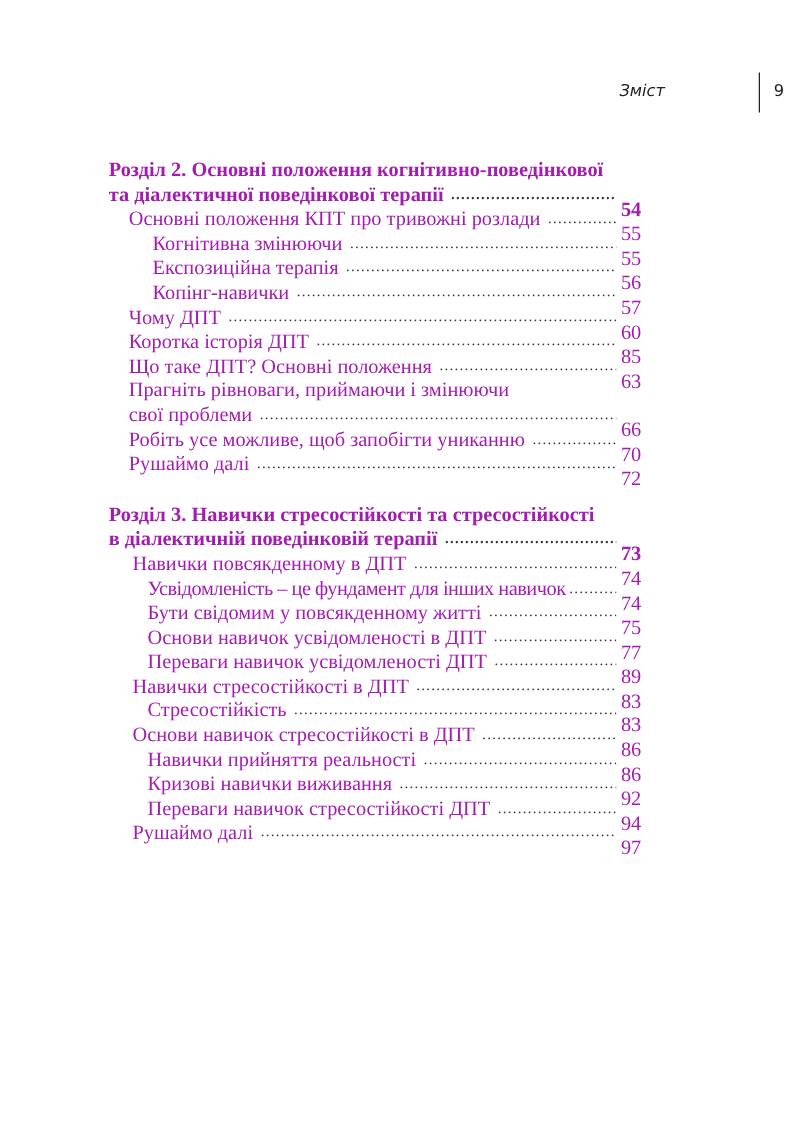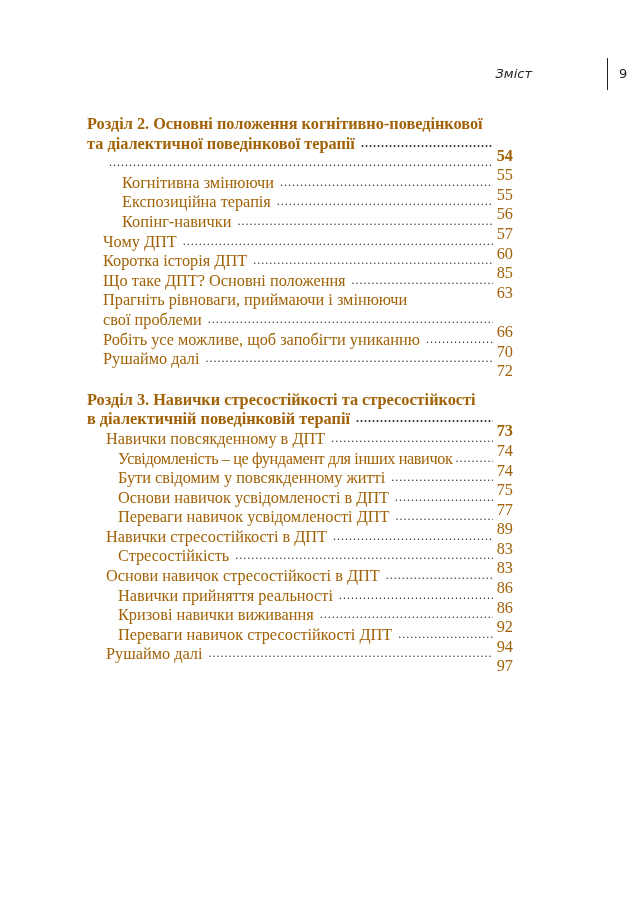--- a/index.html
+++ b/index.html
@@ -9,22 +9,22 @@
   .header-title {
     position: absolute; right: 104px; top: 8px;
     font-family: "DejaVu Sans", sans-serif; font-style: italic; font-size: 13px; color: #222;
   }
   .header-rule { position: absolute; left: 543px; top: 0; width: 1.4px; height: 32px; background: #222; }
   .header-num {
     position: absolute; left: 555px; top: 8px;
     font-family: "DejaVu Sans", sans-serif; font-size: 13px; color: #222;
   }
   .toc {
-    position: absolute; left: 87px; top: 114px; width: 426px;
-    font-family: "Liberation Serif", serif; font-size: 16.3px; color: #a16207;
+    position: absolute; left: 87px; top: 126px; width: 426px;
+    font-family: "Liberation Serif", serif; font-size: 16.3px; color: #a21caf;
   }
   .entry { display: flex; align-items: center; height: 19.6px; line-height: 19.6px; white-space: nowrap; }
   .entry .t { flex: 0 0 auto; }
   .entry .dots { flex: 1 1 auto; overflow: hidden; margin: 0 4px 0 6px; letter-spacing: 1px; font-size: 12px; color: #333; }
   .entry .dots::before { content: "........................................................................................................................................................................................................"; }
   .entry .p { flex: 0 0 auto; margin-top: 24px; }
   .entry.nodots { display: block; }
   .bold { font-weight: bold; }
   .l2a { padding-left: 16px; }
   .l3a { padding-left: 35px; }
@@ -49,20 +49,21 @@
     <div class="chapter-line1 bold">
       <span>Розділ 2</span><span>. Основні положення когнітивно-поведінкової</span>
     </div>
     <div class="entry bold">
       <span class="t">та діалектичної поведінкової терапії</span>
       <span class="dots"></span>
       <span class="p">54</span>
     </div>
 
     <div class="entry l2a">
+      <span class="t">Основні положення КПТ про тривожні розлади</span>
       <span class="dots"></span>
       <span class="p">55</span>
     </div>
     <div class="entry l3a">
       <span class="t">Когнітивна змінюючи</span>
       <span class="dots"></span>
       <span class="p">55</span>
     </div>
     <div class="entry l3a">
       <span class="t">Експозиційна терапія</span>

